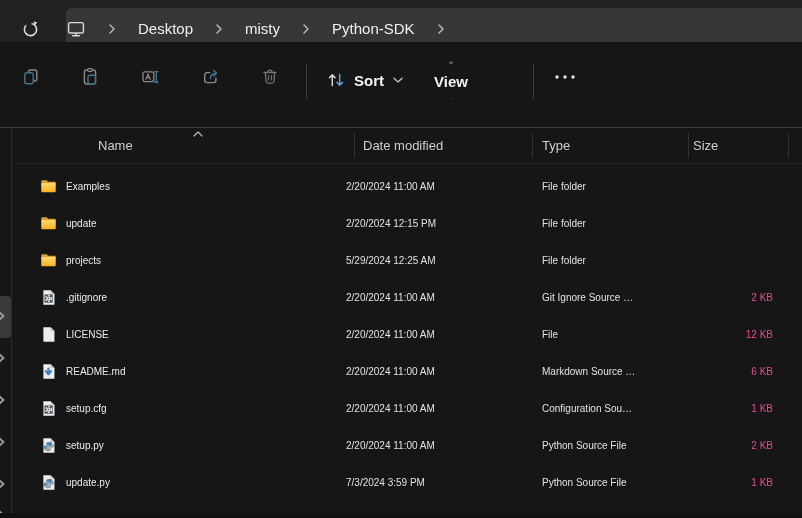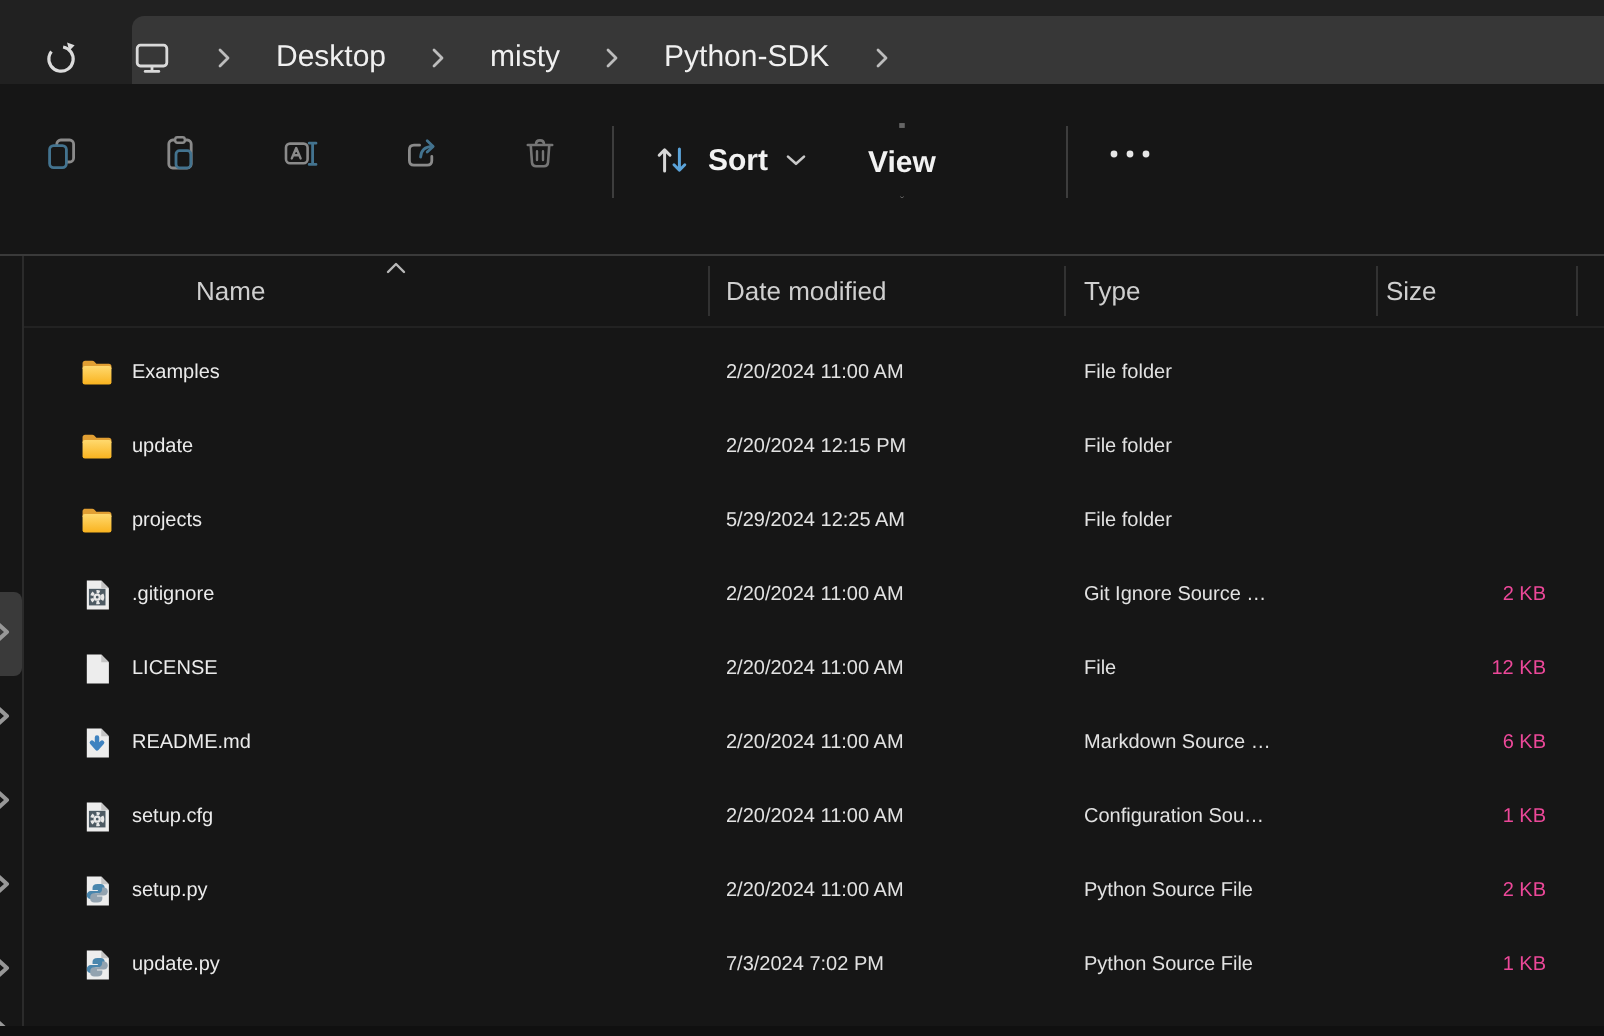--- a/index.html
+++ b/index.html
@@ -44,21 +44,21 @@
   .tree-sep{position:absolute;left:11px;top:128px;bottom:0;width:1px;background:#2b2b2b;}
   .tree-selected{position:absolute;left:0;top:168px;width:11px;height:42px;background:#3a3a3a;border-radius:0 4px 4px 0;}
   .tree-frag{position:absolute;left:-4px;width:10px;height:12px;}
 
   
   .rows{position:absolute;top:168px;left:0;right:0;}
   .file-row{position:relative;height:37px;cursor:default;}
   .cell{position:absolute;top:0;height:37px;display:flex;align-items:center;font-size:10px;color:#ebebeb;white-space:nowrap;}
   .c-icon{left:40px;width:17px;justify-content:center;}
   .c-name{left:66px;width:280px;}
-  .c-date{left:363px;width:165px;color:#e2e2e2;}
+  .c-date{left:346px;width:165px;color:#e2e2e2;}
   .c-type{left:542px;width:142px;color:#e2e2e2;}
   .c-size{left:688px;width:85px;justify-content:flex-end;color:#ec4899;}
   .file-icon{width:17px;height:17px;}
 
   .bottom-strip{position:absolute;left:0;right:0;bottom:0;height:5px;background:#101010;}
 </style>
 </head>
 <body>
 
 <svg width="0" height="0" style="position:absolute" aria-hidden="true">
@@ -393,19 +393,19 @@
     <span class="cell c-type">Python Source File</span>
     <span class="cell c-size">2 KB</span>
   </div>
     <div class="file-row">
     <span class="cell c-icon">
       <svg class="file-icon">
           <use href="#i-python-file"></use>
         </svg>
     </span>
     <span class="cell c-name">update.py</span>
-    <span class="cell c-date">7/3/2024 7:02 PM</span>
+    <span class="cell c-date">7/3/2024 3:59 PM</span>
     <span class="cell c-type">Python Source File</span>
     <span class="cell c-size">1 KB</span>
   </div>
   </div>
 
 <div class="bottom-strip"></div>
 
 </body></html>

